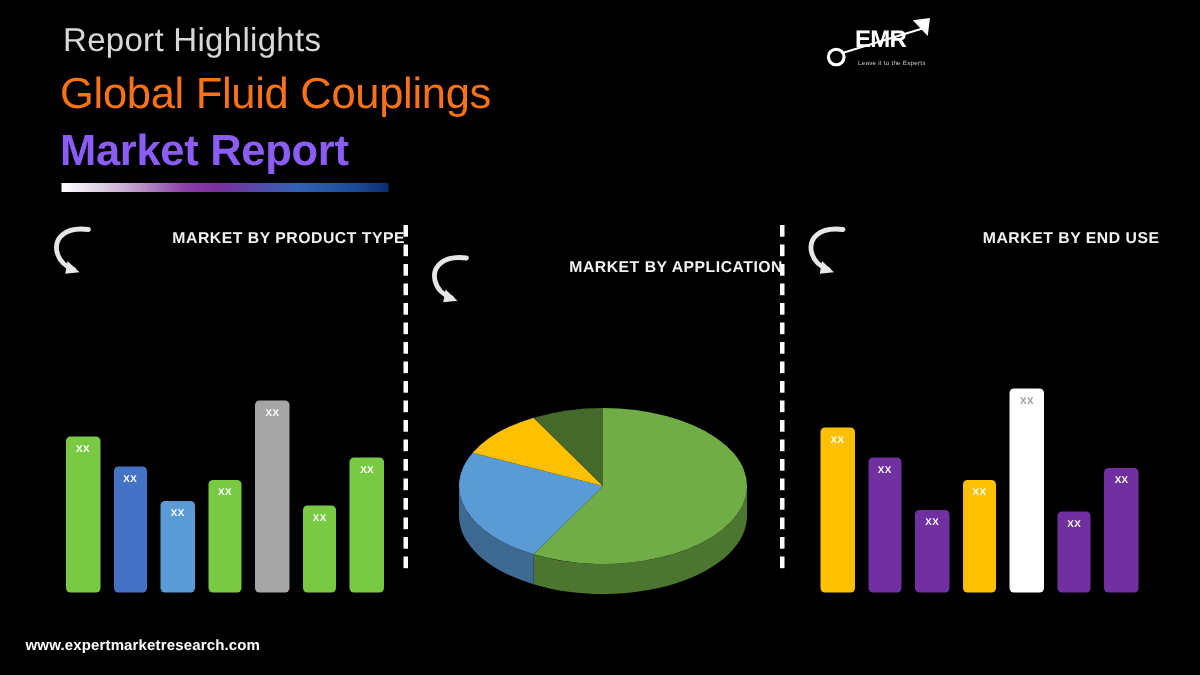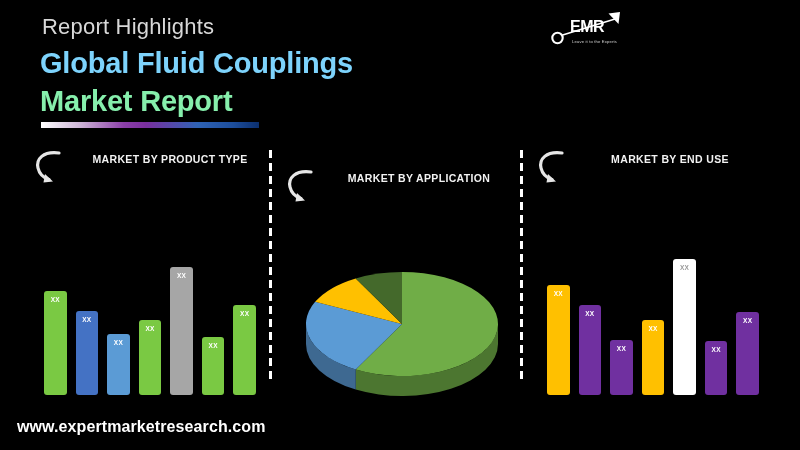--- a/index.html
+++ b/index.html
@@ -12,25 +12,25 @@
   }
 
   
   #header { position:absolute; left:0; top:0; width:642px; height:140px; }
   #eyebrow {
     position:absolute; left:42px; top:14px;
     font-size:22px; font-weight:400; color:#d8d8d8; letter-spacing:.2px;
   }
   #title-main {
     position:absolute; left:40px; top:47px;
-    font-size:29px; font-weight:700; color:#7dd3fc; letter-spacing:-.2px;
+    font-size:29px; font-weight:400; color:#f97316; letter-spacing:-.2px;
   }
   #title-accent {
     position:absolute; left:40px; top:85px;
-    font-size:29px; font-weight:700; color:#86efac; letter-spacing:-.2px;
+    font-size:29px; font-weight:700; color:#8b5cf6; letter-spacing:-.2px;
   }
   #title-rule {
     position:absolute; left:41px; top:122px; width:218px; height:6px;
     background:linear-gradient(90deg,#ffffff 0%,#cdb4d6 18%,#8b3fa8 38%,#7a2f9e 48%,#2f63b5 72%,#1d4e9c 88%,#0b2f6e 100%);
   }
 
   
   #logo { position:absolute; right:14px; top:10px; width:80px; height:44px; }
   #logo-mark { position:absolute; left:0; top:0; width:80px; height:44px; }
   #logo-text {
@@ -47,21 +47,21 @@
   .panel { position:absolute; top:145px; height:250px; }
   #panel-1 { left:30px;  width:240px; }
   #panel-2 { left:282px; width:240px;margin-top:19px; }
   #panel-3 { left:533px; width:240px; }
 
   .panel-head { position:relative; height:46px; }
   .arrow-icon { position:absolute; left:4px; top:2px; width:34px; height:36px; }
   .panel-title {
     position:absolute; left:42px; top:8px; right:0;
     font-size:10.5px; font-weight:600; color:#f2f2f2;
-    letter-spacing:.35px; text-align:center; white-space:nowrap;
+    letter-spacing:.35px; text-align:right; white-space:nowrap;
   }
   #panel-1 .panel-title { left:40px; }
   #panel-2 .panel-title { left:34px; }
   #panel-3 .panel-title { left:34px; }
 
   
   .divider {
     position:absolute; top:150px; width:3px; height:232px;
     background-image:linear-gradient(#ffffff 62%, rgba(0,0,0,0) 0%);
     background-size:3px 13px; background-repeat:repeat-y;
@@ -83,21 +83,21 @@
     letter-spacing:.3px;
   }
 
   
   #pie-wrap { position:absolute; left:10px; bottom:8px; width:220px; height:140px; }
   #pie-svg { position:absolute; left:0; top:0; }
 
   
   #footer {
     position:absolute; left:17px; bottom:14px;
-    font-size:16px; font-weight:600; color:#ffffff; letter-spacing:.1px;
+    font-size:10px; font-weight:600; color:#ffffff; letter-spacing:.1px;
   }
 </style>
 </head>
 <body>
 
 <div id="header">
   <div id="eyebrow">Report Highlights</div>
   <div id="title-main">Global Fluid Couplings</div>
   <div id="title-accent">Market Report</div>
   <div id="title-rule"></div>

